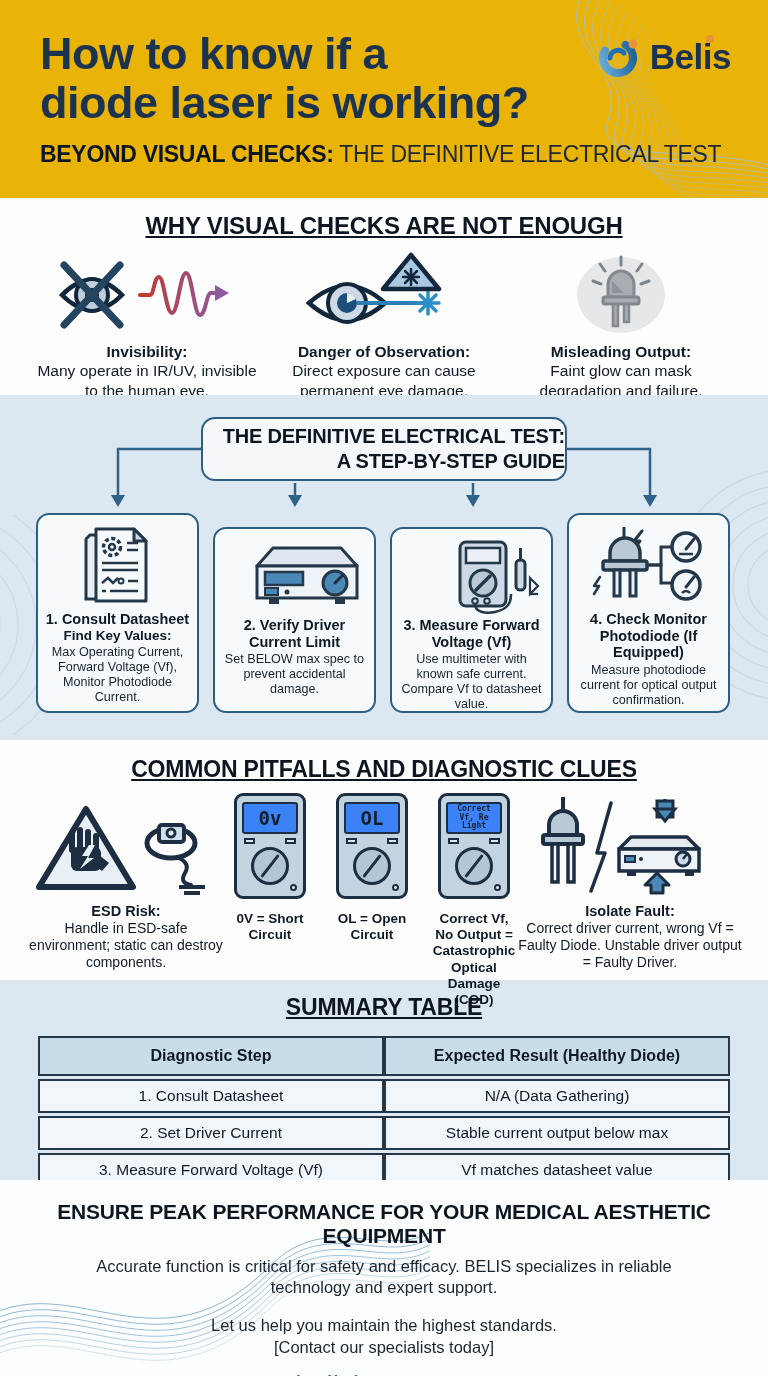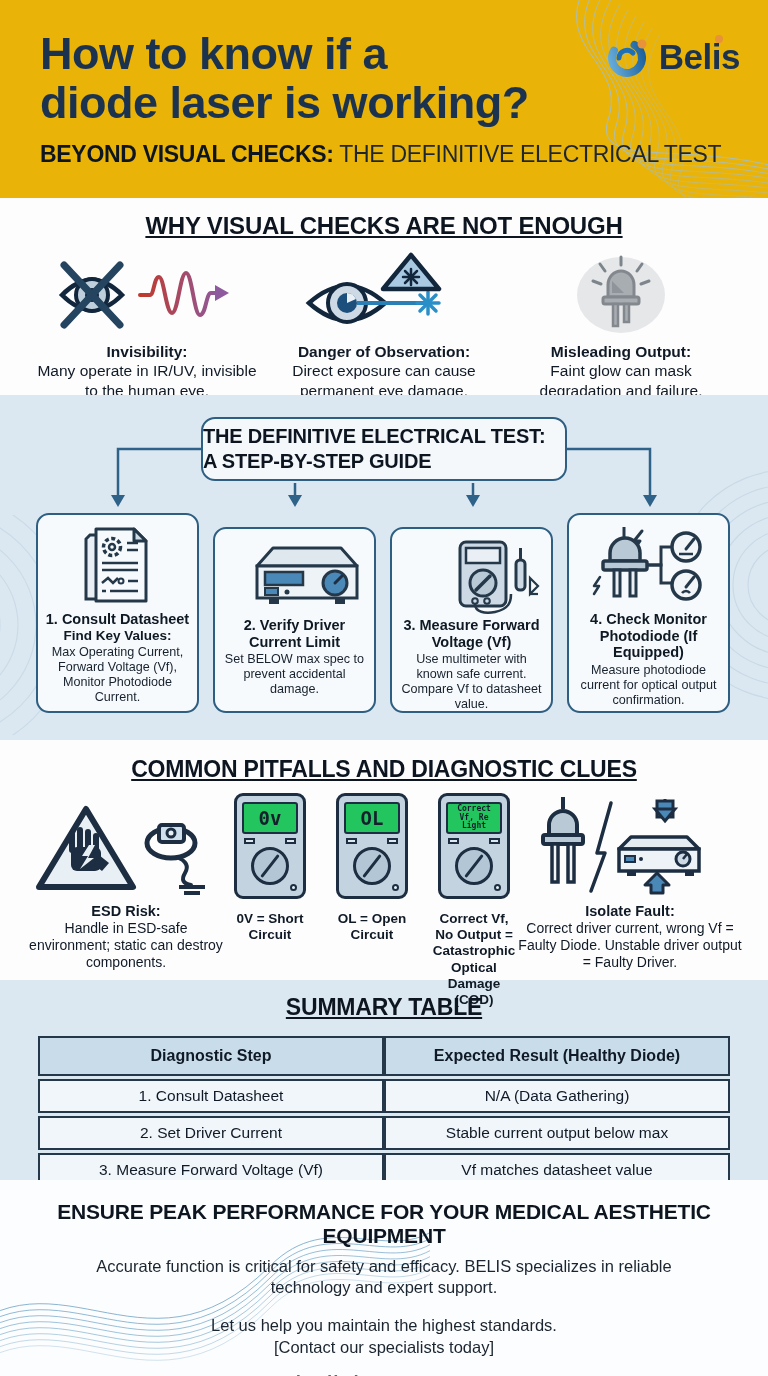--- a/index.html
+++ b/index.html
@@ -20,21 +20,21 @@
     padding:30px 0 0 40px;
   }
   .header-waves { position:absolute; top:-10px; right:-20px; pointer-events:none; }
   .main-title {
     font-size:45px; font-weight:bold; color:#1c3350; line-height:1.08; letter-spacing:-0.5px;
     position:relative; z-index:2;
   }
   .subtitle { margin-top:14px; font-size:23px; position:relative; z-index:2; letter-spacing:-0.3px;}
   .subtitle .b { font-weight:bold; color:#0d1620; }
   .subtitle .r { font-weight:normal; color:#1d2733; }
-  .logo { position:absolute; top:34px; right:28px; display:flex; align-items:center; gap:8px; z-index:2;}
+  .logo { position:absolute; top:34px; right:37px; display:flex; align-items:center; gap:8px; z-index:2;}
   .logo-word { font-size:35px; font-weight:bold; color:#1c3350; position:relative; letter-spacing:-0.5px;}
   .logo-idot { position:absolute; width:8px; height:8px; border-radius:50%; background:#e8923a; top:1px; right:17px; }
 
   
   .sec-title { text-align:center; font-weight:bold; color:#0d1620; letter-spacing:-0.2px;text-decoration:underline; }
 
   
   .visual { height:197px; background:#fdfdfe; padding-top:14px; }
   .visual .sec-title { font-size:24px; }
   .visual-row { display:flex; justify-content:space-between; padding:0 34px; margin-top:10px; }
@@ -45,21 +45,21 @@
 
   
   .guide { height:345px; background:#dce8f1; position:relative; overflow:hidden; }
   .guide-arcs { position:absolute; right:-70px; top:60px; opacity:.55; pointer-events:none;}
   .guide-waves { position:absolute; left:-40px; top:120px; opacity:.5; pointer-events:none;}
   .connectors { position:absolute; left:0; top:0; z-index:1; pointer-events:none;}
   .guide-box {
     position:relative; z-index:2;
     width:366px; margin:22px auto 0; height:64px;
     background:#f4f8fb; border:2px solid #2e5f82; border-radius:14px;
-    display:flex; flex-direction:column; align-items:flex-start; justify-content:center;
+    display:flex; flex-direction:column; align-items:flex-end; justify-content:center;
     font-size:20px; font-weight:bold; color:#0d1620; line-height:1.25; letter-spacing:-0.2px;
   }
   .cards { position:relative; z-index:2; display:flex; gap:14px; padding:0 36px; margin-top:32px; align-items:flex-start;}
   .card {
     width:163px; height:200px; background:#f7fafc; border:2px solid #2e5f82; border-radius:13px;
     display:flex; flex-direction:column; align-items:center; padding:10px 7px;
   }
   .card.mid { margin-top:14px; height:186px;align-items:flex-end; }
   .card-icon { height:84px; display:flex; align-items:center; justify-content:center; }
   .card.mid .card-icon { height:74px; }
@@ -74,21 +74,21 @@
   .pit-col { display:flex; flex-direction:column; align-items:center; }
   .pit-icon-box { height:112px; display:flex; align-items:flex-end; justify-content:center; padding-bottom:4px;}
   .pit-caption { text-align:center; font-size:14px; line-height:1.2; color:#101a26; }
   .pit-caption .lbl { font-weight:bold; display:block; font-size:14.5px;}
   .pit-esd { width:200px; }
   .pit-iso { width:224px; }
   .meters { display:flex; gap:14px; }
   .meter-col { width:88px; display:flex; flex-direction:column; align-items:center;}
   .meter { width:72px; height:106px; background:#c3d3e0; border:3px solid #1d2e42; border-radius:9px; padding:6px 5px 0; position:relative;}
   .meter-display {
-    background:#22c55e; border:2px solid #1d2e42; border-radius:3px; height:32px;
+    background:#3b82f6; border:2px solid #1d2e42; border-radius:3px; height:32px;
     display:flex; align-items:center; justify-content:center; text-align:center;
     font-family:"DejaVu Sans Mono", monospace; font-weight:bold; font-size:19px; color:#15202c; line-height:1;
   }
   .meter-display.small { font-size:8px; line-height:1.1; padding:1px;}
   .meter-btns { display:flex; justify-content:space-between; margin-top:4px; padding:0 2px;}
   .meter-btns span { width:11px; height:6px; border:2px solid #1d2e42; background:#dfe8ee; display:block;}
   .meter-dial { width:38px; height:38px; border:3px solid #1d2e42; border-radius:50%; background:#b3c6d6; margin:3px auto 0; position:relative;}
   .meter-dial::after { content:""; position:absolute; left:50%; top:50%; width:3px; height:28px; background:#1d2e42; transform:translate(-50%,-50%) rotate(38deg); border-radius:2px;}
   .meter-dot { position:absolute; right:6px; bottom:5px; width:7px; height:7px; border:2px solid #1d2e42; border-radius:50%; background:#eaf0f5;}
   .meter-caption { font-weight:bold; font-size:13.5px; text-align:center; line-height:1.2; margin-top:8px; color:#101a26;}

